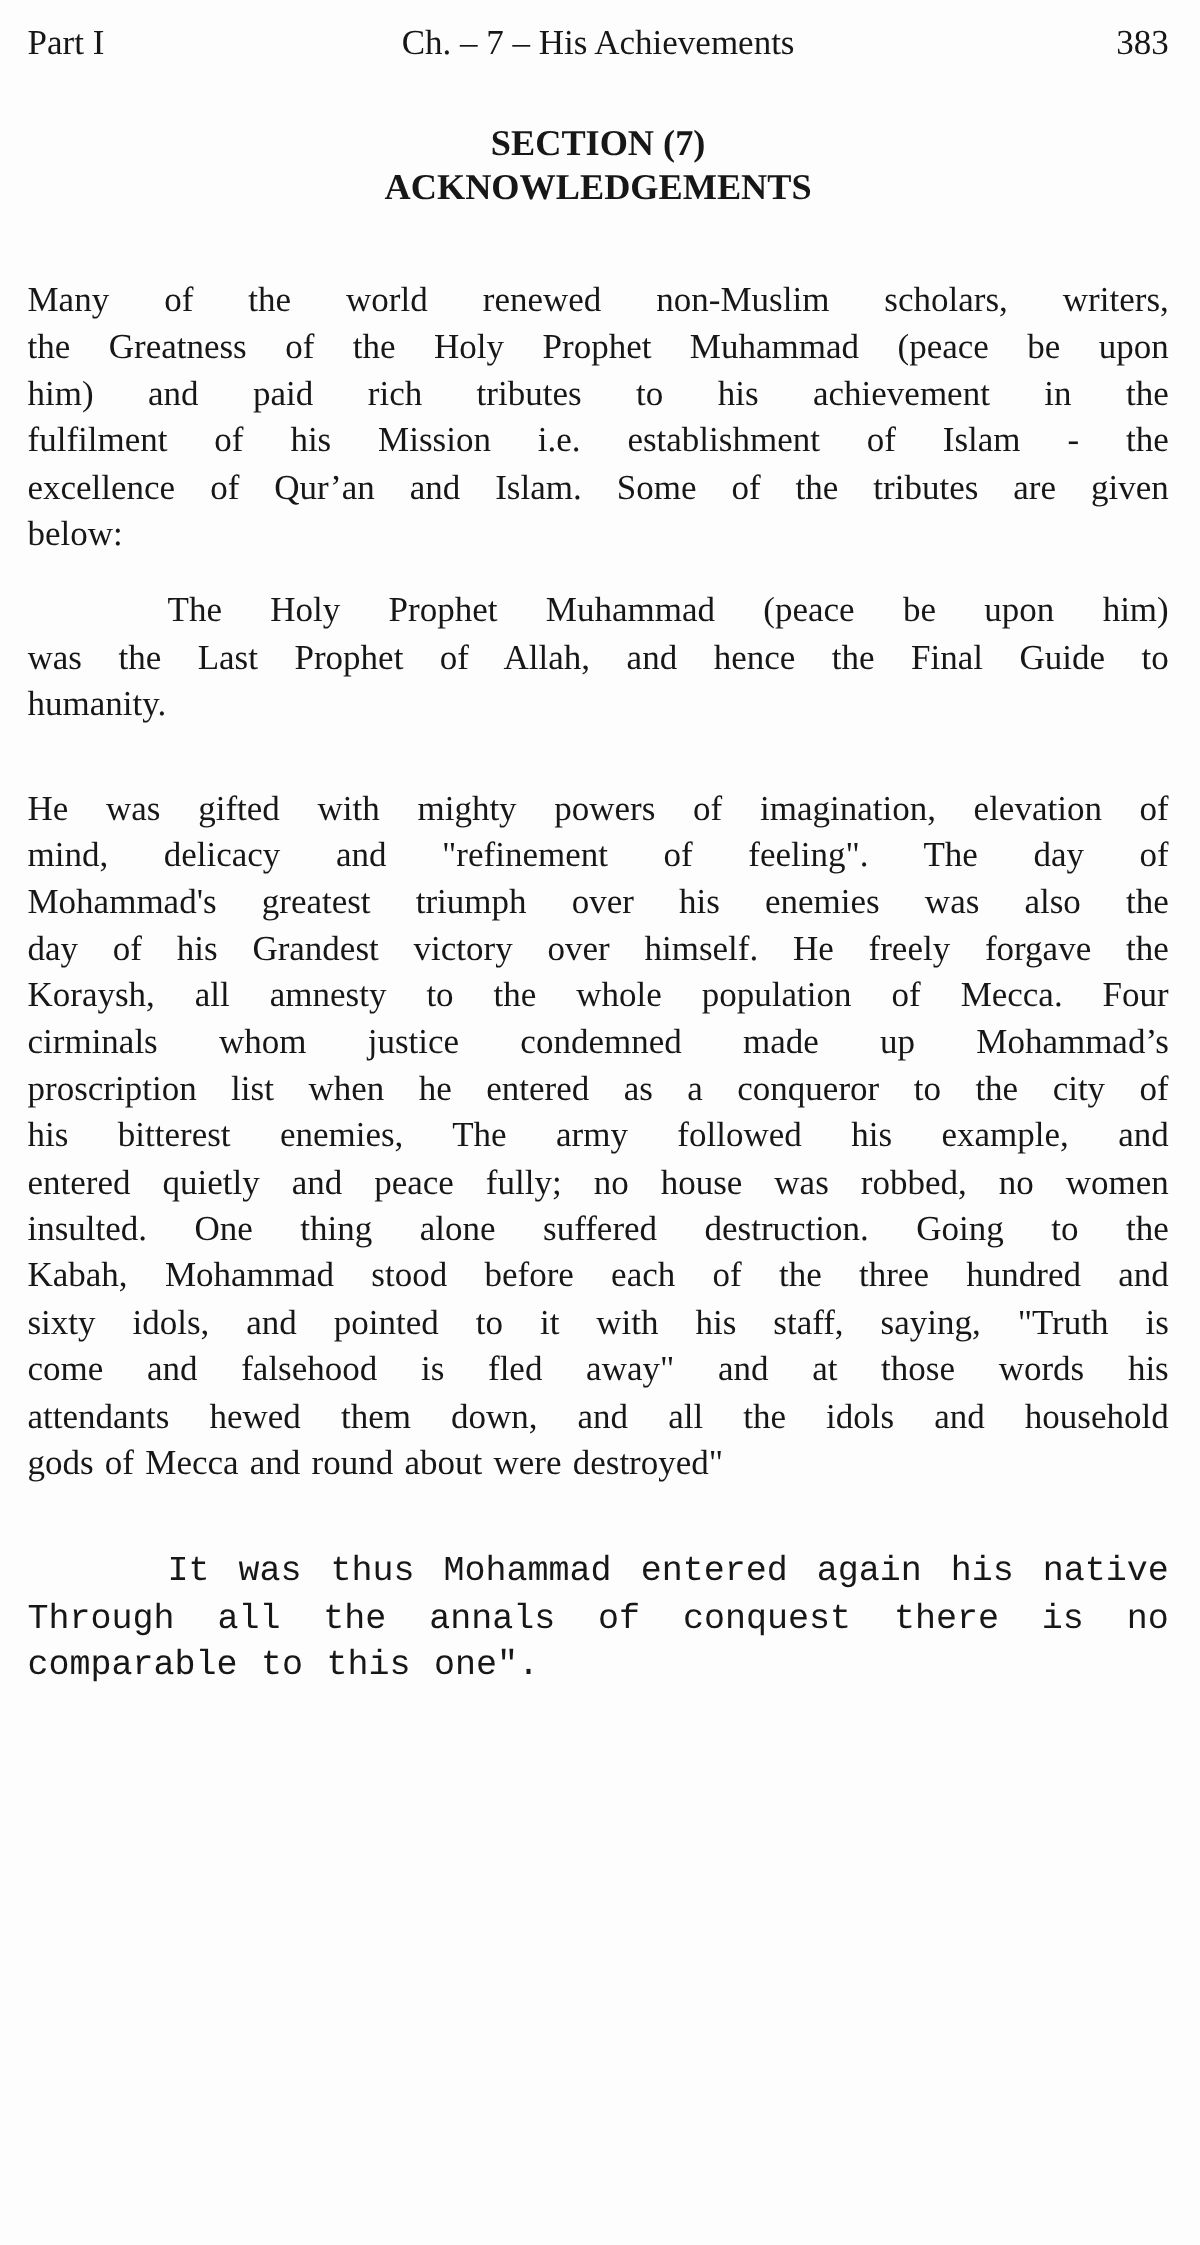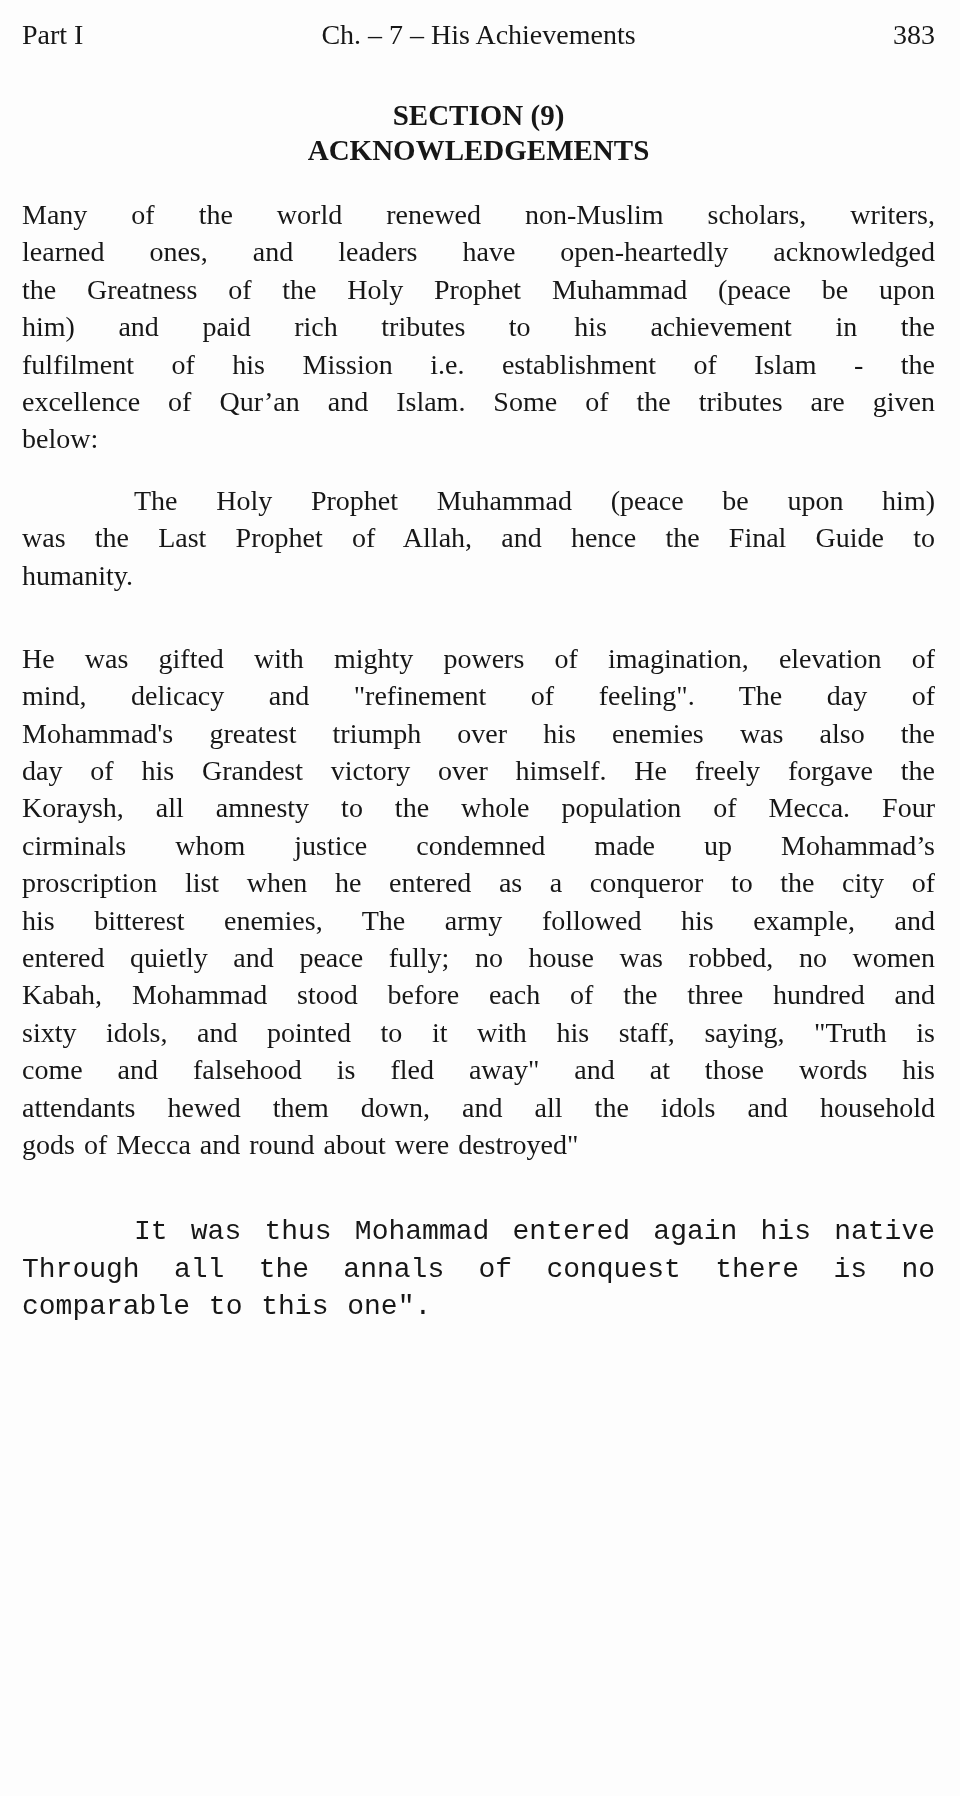--- a/index.html
+++ b/index.html
@@ -35,21 +35,21 @@
   
   .section-heading {
     margin-top: 46px;
     text-align: center;
     font-weight: 700;
     font-size: 29px;
     line-height: 35px;
   }
 
   
-  main > :nth-child(1) { margin-top: 28px; }  
+  main > :nth-child(1) { margin-top: 54px; }  
   main > :nth-child(2) { margin-top: 24px; }  
   main > :nth-child(3) { margin-top: 46px; }  
   main > :nth-child(4) { margin-top: 50px; font-family: Liberation Mono, monospace; }  
   main > :nth-child(5) { margin-top: 86px; }  
 
   .sub-heading {
     text-align: center;
     font-weight: 700;
     font-size: 29px;
     line-height: 36px;
@@ -75,28 +75,27 @@
 
 <div class="page">
 
   <div class="header">
     <span class="left">Part I</span>
     <span class="center">Ch. – 7 – His Achievements</span>
     <span class="right">383</span>
   </div>
 
   <div class="section-heading">
-    <div>SECTION (9)</div>
+    <div>SECTION (7)</div>
     <div>ACKNOWLEDGEMENTS</div>
   </div>
 
   <main>
       <div class="paragraph">
         <div class="line">Many of the world renewed non-Muslim scholars, writers,</div>
-        <div class="line">learned ones, and leaders have open-heartedly acknowledged</div>
         <div class="line">the Greatness of the Holy Prophet Muhammad (peace be upon</div>
         <div class="line">him) and paid rich tributes to his achievement in the</div>
         <div class="line">fulfilment of his Mission i.e. establishment of Islam - the</div>
         <div class="line">excellence of Qur’an and Islam. Some of the tributes are given</div>
         <div class="line last">below:</div>
       </div>
       <div class="paragraph">
         <div class="line indent">The Holy Prophet Muhammad (peace be upon him)</div>
         <div class="line">was the Last Prophet of Allah, and hence the Final Guide to</div>
         <div class="line last">humanity.</div>
@@ -104,20 +103,21 @@
       <div class="paragraph">
         <div class="line">He was gifted with mighty powers of imagination, elevation of</div>
         <div class="line">mind, delicacy and "refinement of feeling". The day of</div>
         <div class="line">Mohammad's greatest triumph over his enemies was also the</div>
         <div class="line">day of his Grandest victory over himself. He freely forgave the</div>
         <div class="line">Koraysh, all amnesty to the whole population of Mecca. Four</div>
         <div class="line">cirminals whom justice condemned made up Mohammad’s</div>
         <div class="line">proscription list when he entered as a conqueror to the city of</div>
         <div class="line">his bitterest enemies, The army followed his example, and</div>
         <div class="line">entered quietly and peace fully; no house was robbed, no women</div>
+        <div class="line">insulted. One thing alone suffered destruction. Going to the</div>
         <div class="line">Kabah, Mohammad stood before each of the three hundred and</div>
         <div class="line">sixty idols, and pointed to it with his staff, saying, "Truth is</div>
         <div class="line">come and falsehood is fled away" and at those words his</div>
         <div class="line">attendants hewed them down, and all the idols and household</div>
         <div class="line last">gods of Mecca and round about were destroyed"</div>
       </div>
       <div class="paragraph">
         <div class="line indent">It was thus Mohammad entered again his native city.</div>
         <div class="line">Through all the annals of conquest there is no triumphant entry</div>
         <div class="line last">comparable to this one".</div>

